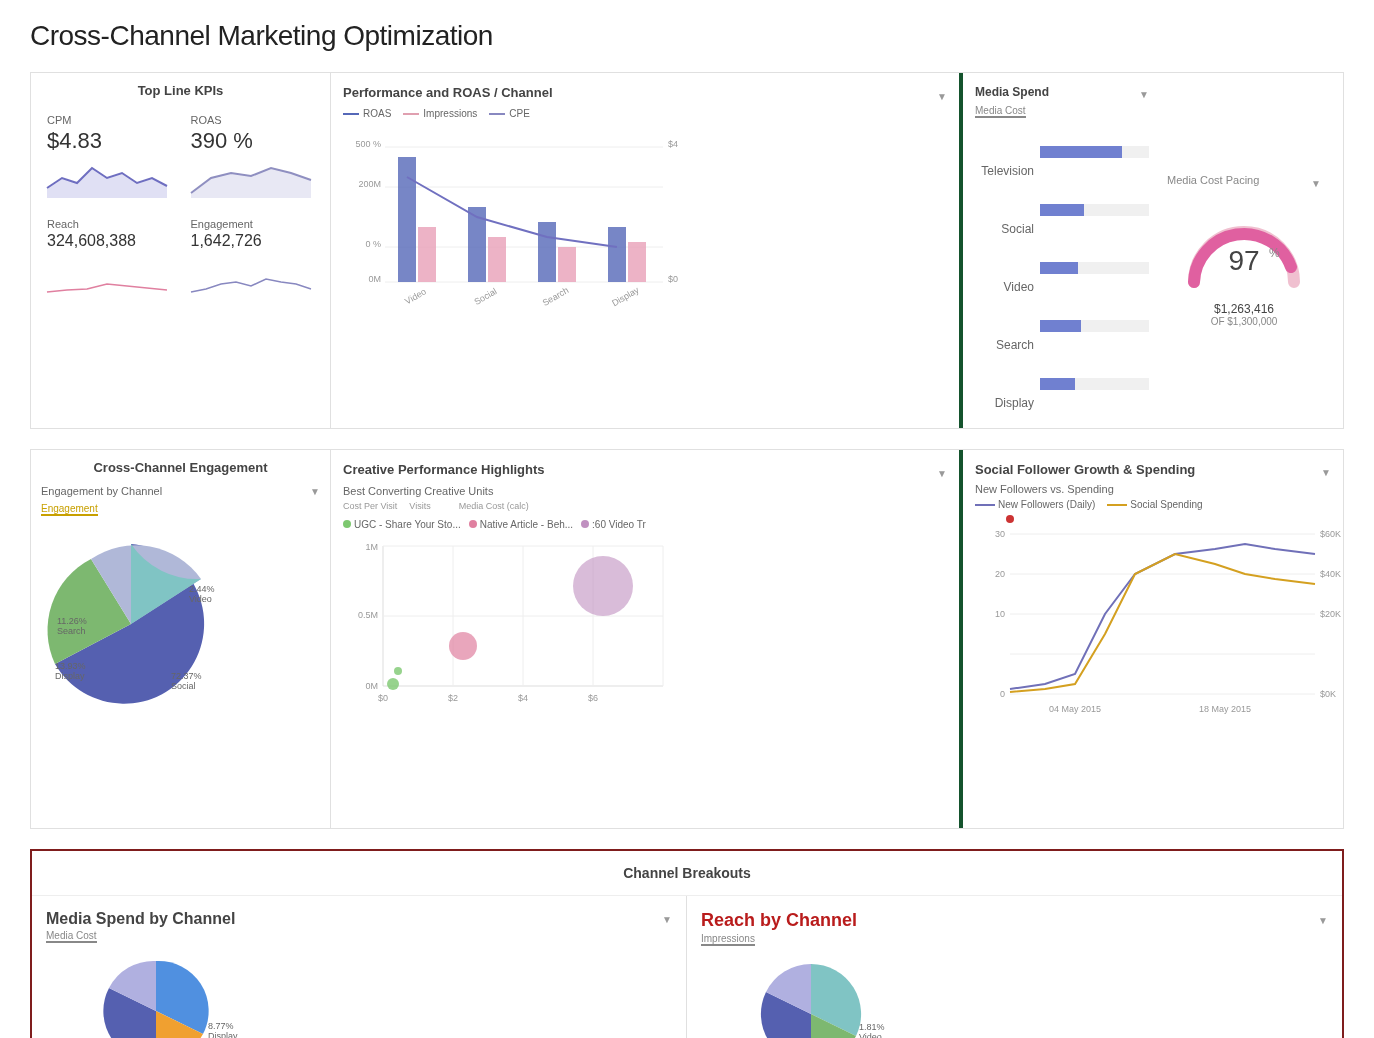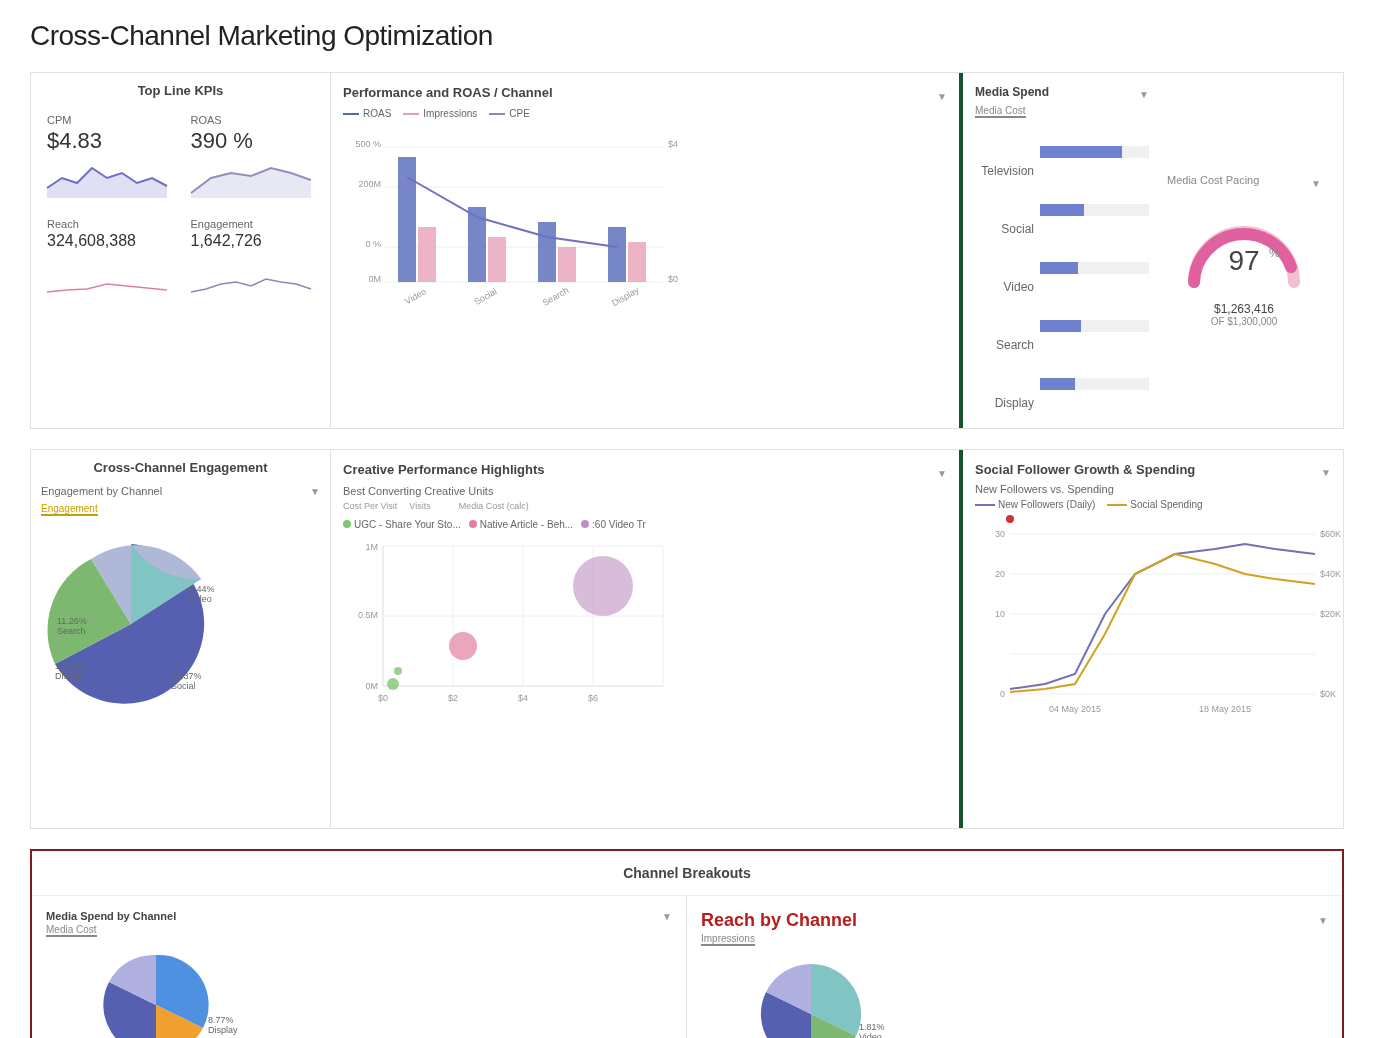--- a/index.html
+++ b/index.html
@@ -381,21 +381,21 @@
       </svg>
     </div>
   </div>
 
   <div class="bottom-section">
     <div class="bottom-title">Channel Breakouts</div>
     <div class="bottom-grid">
 
       <div class="bottom-panel">
         <div style="display:flex; justify-content:space-between; align-items:center;">
-          <div style="font-size:11px; font-weight:600; color:#444;">Media Spend by Channel</div>
+          <div style="font-size:16px; font-weight:600; color:#444;">Media Spend by Channel</div>
           <span style="color:#999; font-size:10px;">▼</span>
         </div>
         <div style="font-size:10px; color:#888; border-bottom:2px solid #888; display:inline-block; margin-bottom:8px;">Media Cost</div>
         
         <div style="display:flex; align-items:center;">
           <svg width="220" height="120" viewBox="0 0 220 120">
 
             <path d="M110,60 L110,10 A50,50 0 0,1 157,83 Z" fill="#5090e0"></path>
             <path d="M110,60 L157,83 A50,50 0 0,1 110,110 Z" fill="#f0a030"></path>
             <path d="M110,60 L110,110 A50,50 0 0,1 63,37 Z" fill="#5560b0"></path>

